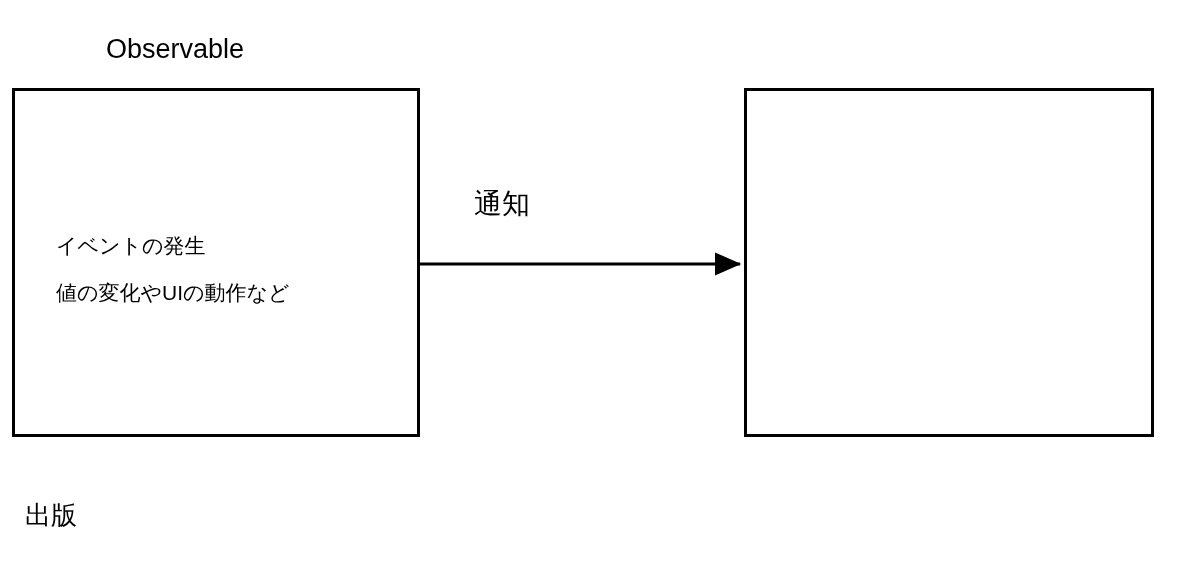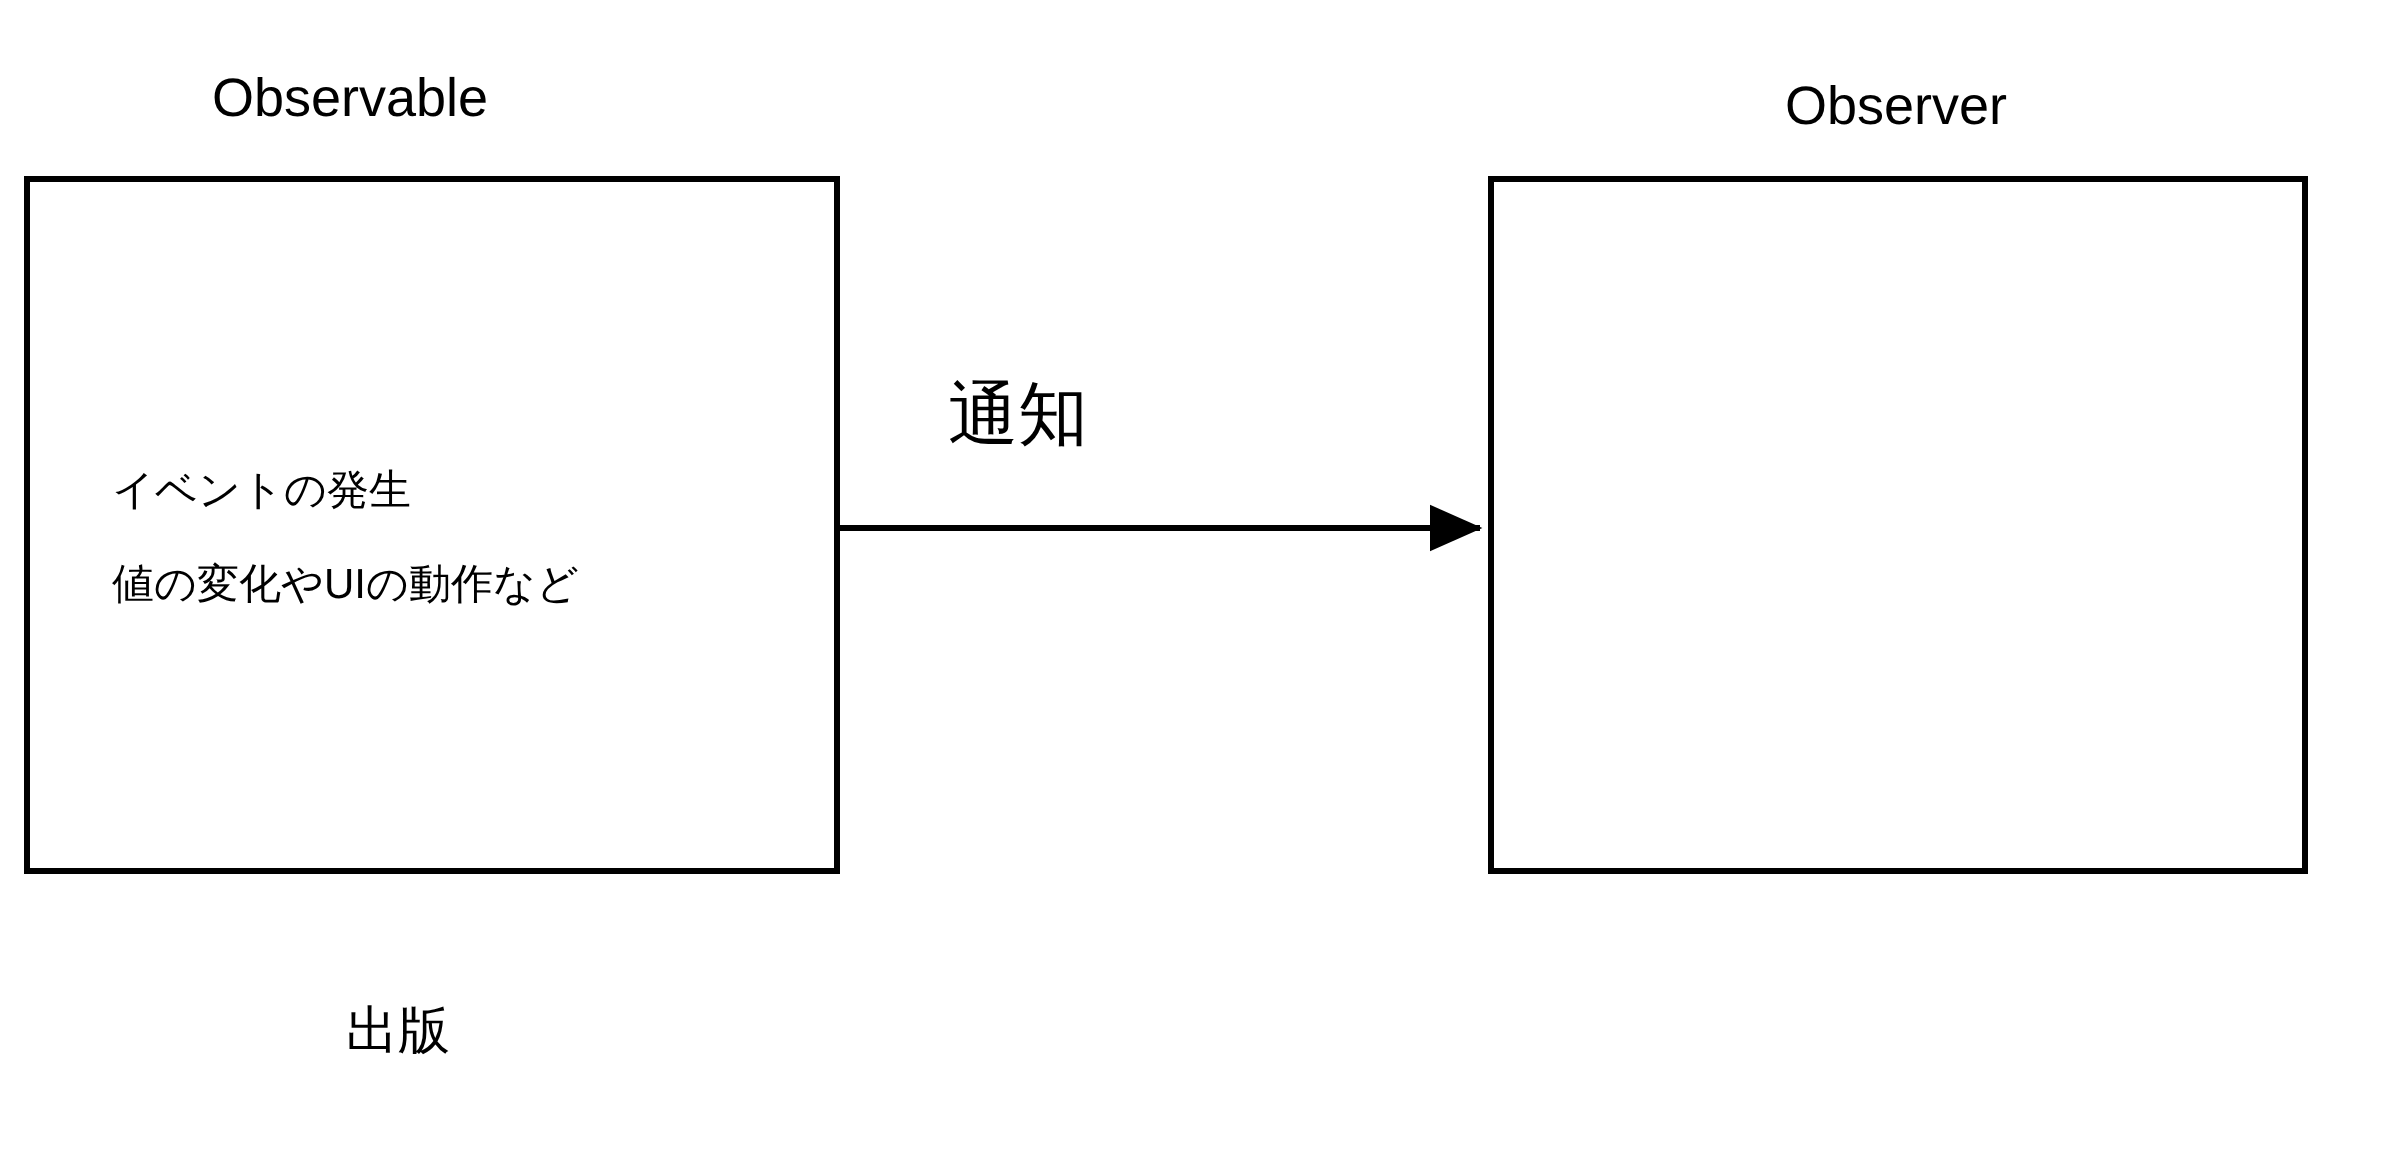--- a/index.html
+++ b/index.html
@@ -83,54 +83,53 @@
     width: 1200px;
     height: 588px;
     pointer-events: none;
   }
 
   
   #arrow-label {
     position: absolute;
     left: 474px;
     top: 190px;
-    font-size: 35px;
+    font-size: 28px;
     line-height: 1;
     white-space: nowrap;
     color: #000000;
   }
 
   
   .node-caption {
     position: absolute;
     font-size: 26px;
     line-height: 1;
     white-space: nowrap;
-    text-align: right;
+    text-align: left;
     color: #000000;
   }
   #caption-publish {
     left: 25px;
     top: 502px;
     width: 200px;
   }
   #caption-subscribe {
     left: 848px;
     top: 502px;
     width: 200px;
   }
 </style>
 </head>
 <body>
 
 <div id="canvas">
 
   <div class="node-title" id="title-observable">Observable</div>
 
-  <div class="node-title" id="title-observer">Observer</div>
 
   <div class="node-box" id="box-observable"></div>
 
   <div class="node-box" id="box-observer"></div>
 
   <div id="observable-body">
     <div class="body-line">イベントの発生</div>
     <div class="body-line">値の変化やUIの動作など</div>
   </div>
 

